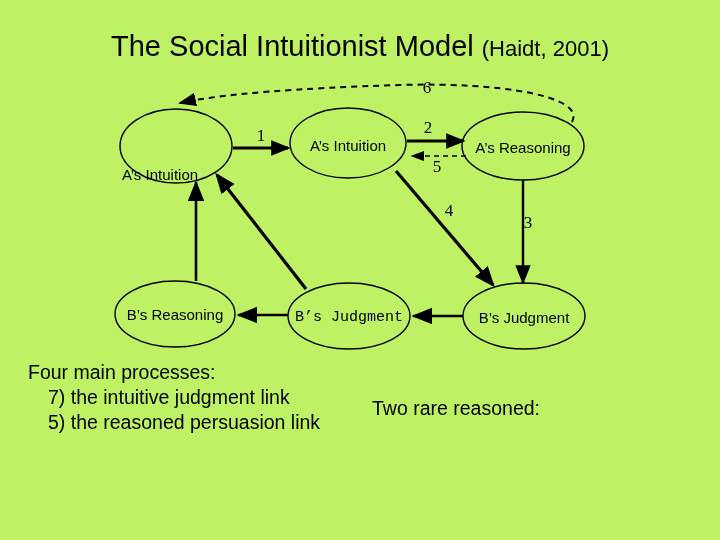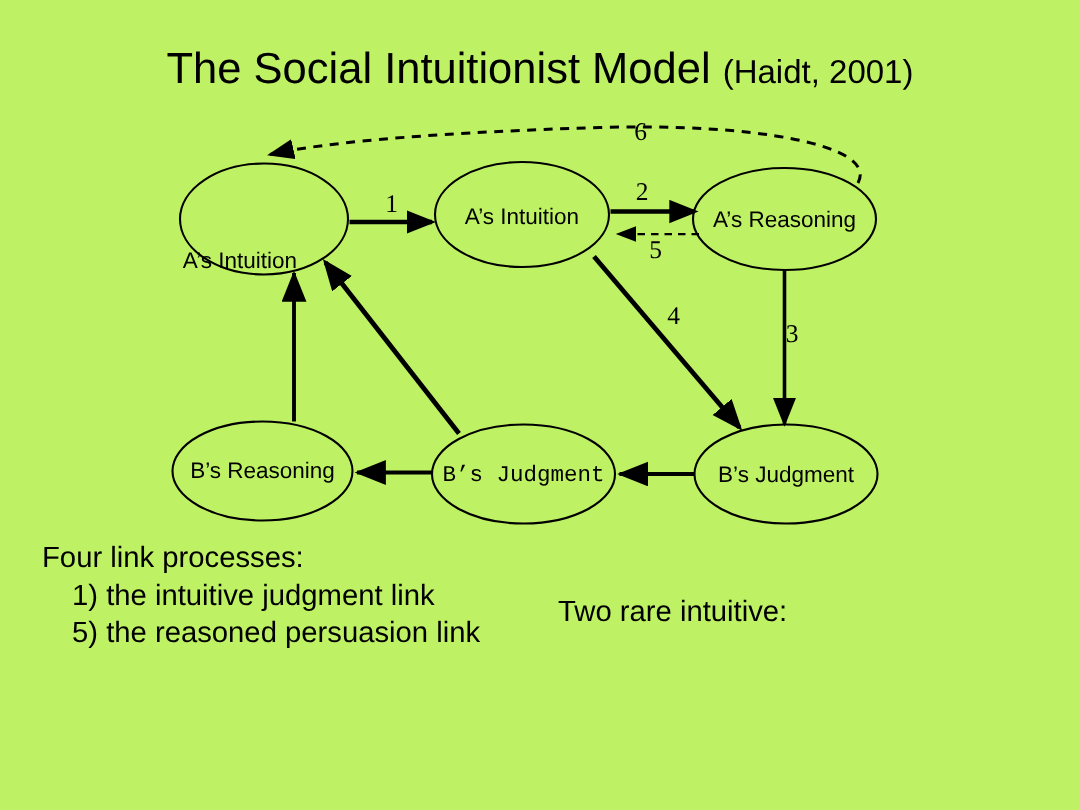--- a/index.html
+++ b/index.html
@@ -126,22 +126,22 @@
   <div class="node-label" style="left:524px; top:317px;">B’s Judgment</div>
 
   <div class="edge-label" style="left:261px; top:136px;">1</div>
   <div class="edge-label" style="left:428px; top:128px;">2</div>
   <div class="edge-label" style="left:528px; top:223px;">3</div>
   <div class="edge-label" style="left:449px; top:211px;">4</div>
   <div class="edge-label" style="left:437px; top:167px;">5</div>
   <div class="edge-label" style="left:427px; top:88px;">6</div>
 
   <div class="legend" id="legend-left">
-    <span class="lead">Four link processes:</span>
-    <span class="item">1) the intuitive judgment link</span>
+    <span class="lead">Four main processes:</span>
+    <span class="item">7) the intuitive judgment link</span>
     <span class="item">5) the reasoned persuasion link</span>
   </div>
 
   <div class="legend" id="legend-right">
-    <span class="lead">Two rare intuitive:</span>
+    <span class="lead">Two rare reasoned:</span>
   </div>
 
 </div>
 
 </body></html>

